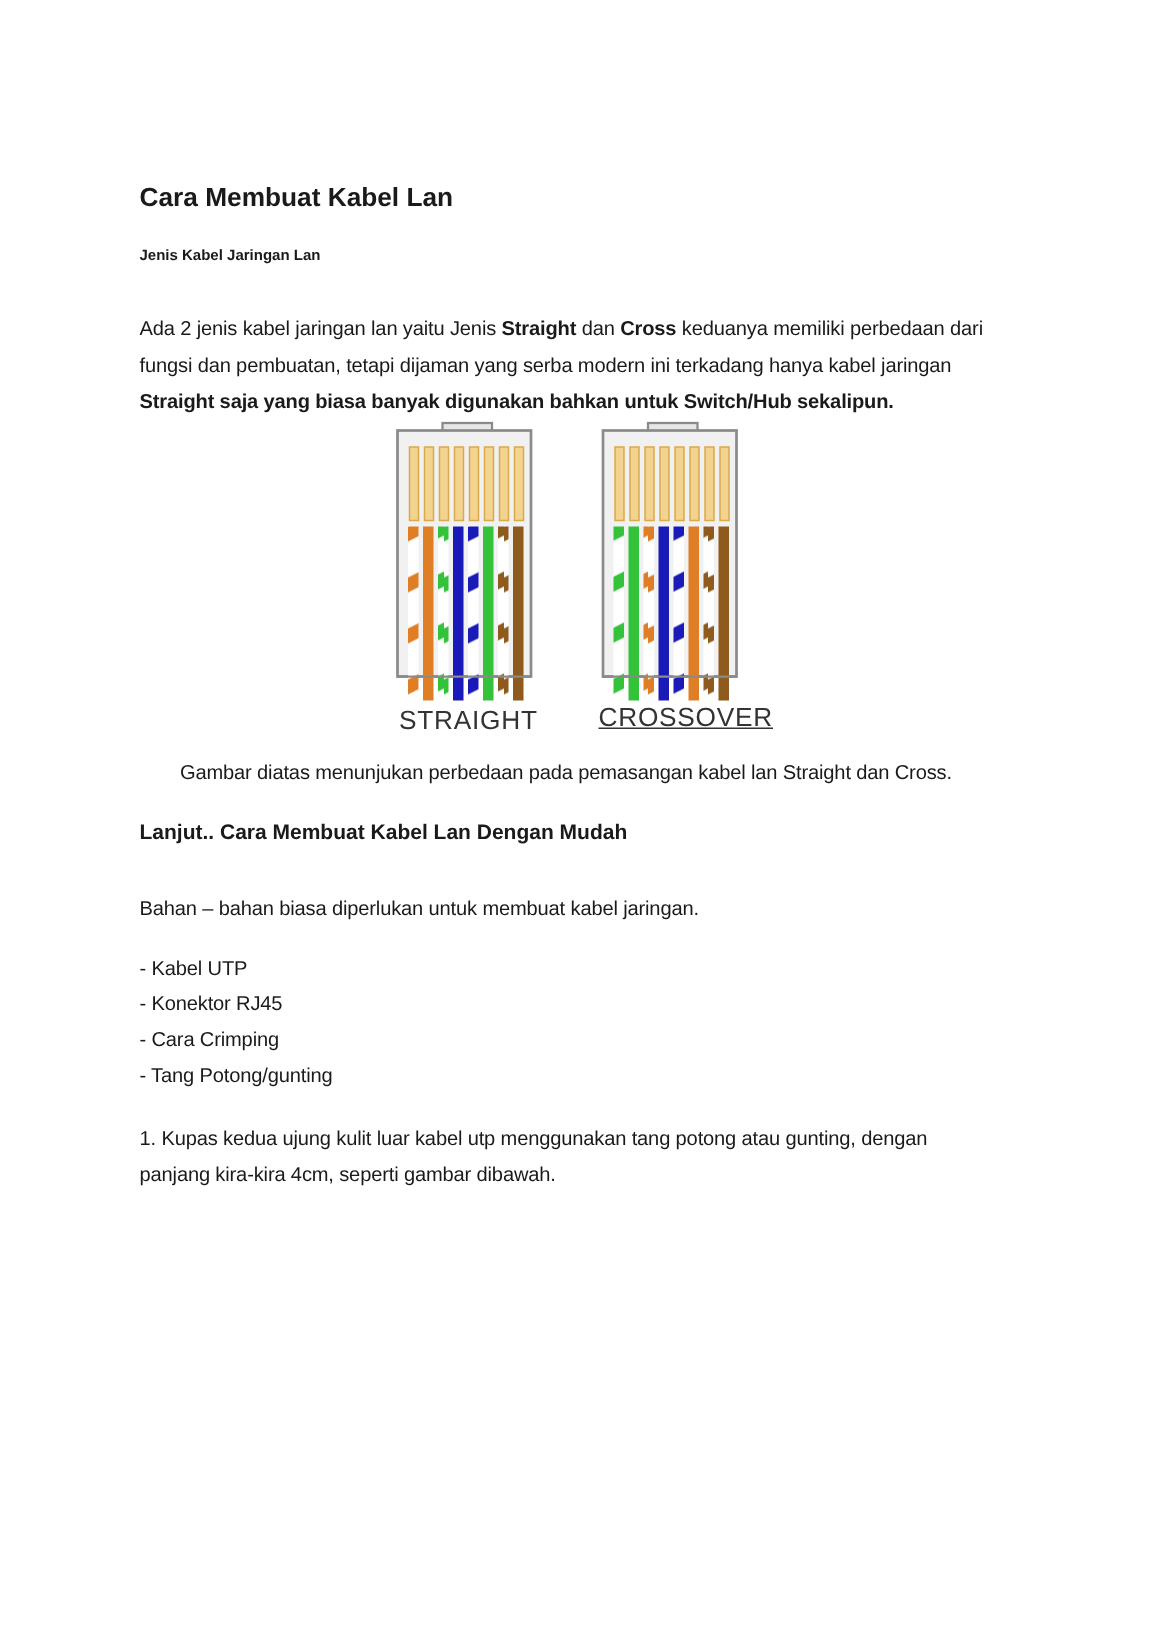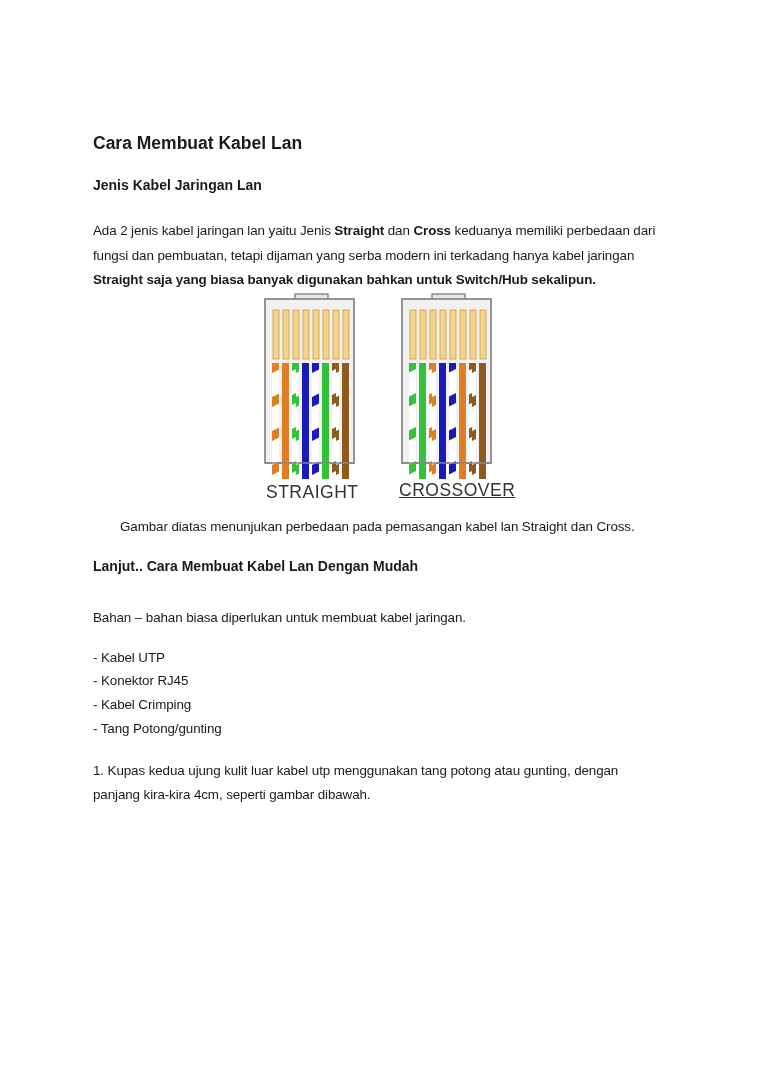--- a/index.html
+++ b/index.html
@@ -1,21 +1,21 @@
 <!DOCTYPE html>
 <html><head>
 <meta charset="utf-8">
 <style>
   html, body { margin: 0; padding: 0; background: #ffffff; }
   body { width: 768px; height: 1087px; position: relative; overflow: hidden;
          font-family: "Liberation Sans", "DejaVu Sans", sans-serif; color: #1a1a1a; }
-  .page { position: absolute; left: 0; top: 16px; width: 768px; height: 1040px; }
+  .page { position: absolute; left: 0; top: 4px; width: 768px; height: 1040px; }
   .abs { position: absolute; white-space: nowrap; }
   .h1 { font-weight: bold; font-size: 17.5px; }
-  .h2 { font-weight: bold; font-size: 14px; }
+  .h2 { font-weight: bold; font-size: 10px; }
   .h3 { font-weight: bold; font-size: 14px; }
   .p  { font-size: 13.4px; letter-spacing: -0.1px; }
   .p b { font-weight: bold; }
   .caption-label { font-family: "Liberation Sans", "DejaVu Sans", sans-serif; font-size: 17.5px; color: #333; letter-spacing: 0.5px; }
   svg { position: absolute; }
 </style>
 </head>
 <body>
 
 <div class="page">
@@ -94,18 +94,18 @@
   </div>
 
   <div class="abs p" style="left:120px; top:503px;">Gambar diatas menunjukan perbedaan pada pemasangan kabel lan Straight dan Cross.</div>
 
   <div class="abs h3" style="left:93px; top:542px;">Lanjut.. Cara Membuat Kabel Lan Dengan Mudah</div>
 
   <div class="abs p" style="left:93px; top:594px;">Bahan – bahan biasa diperlukan untuk membuat kabel jaringan.</div>
 
   <div class="abs p" style="left:93px; top:634px;">- Kabel UTP</div>
   <div class="abs p" style="left:93px; top:657px;">- Konektor RJ45</div>
-  <div class="abs p" style="left:93px; top:681px;">- Kabel Crimping</div>
+  <div class="abs p" style="left:93px; top:681px;">- Cara Crimping</div>
   <div class="abs p" style="left:93px; top:705px;">- Tang Potong/gunting</div>
 
   <div class="abs p" style="left:93px; top:747px;">1. Kupas kedua ujung kulit luar kabel utp menggunakan tang potong atau gunting, dengan</div>
   <div class="abs p" style="left:93px; top:771px;">panjang kira-kira 4cm, seperti gambar dibawah.</div>
 </div>
 
 </body></html>

